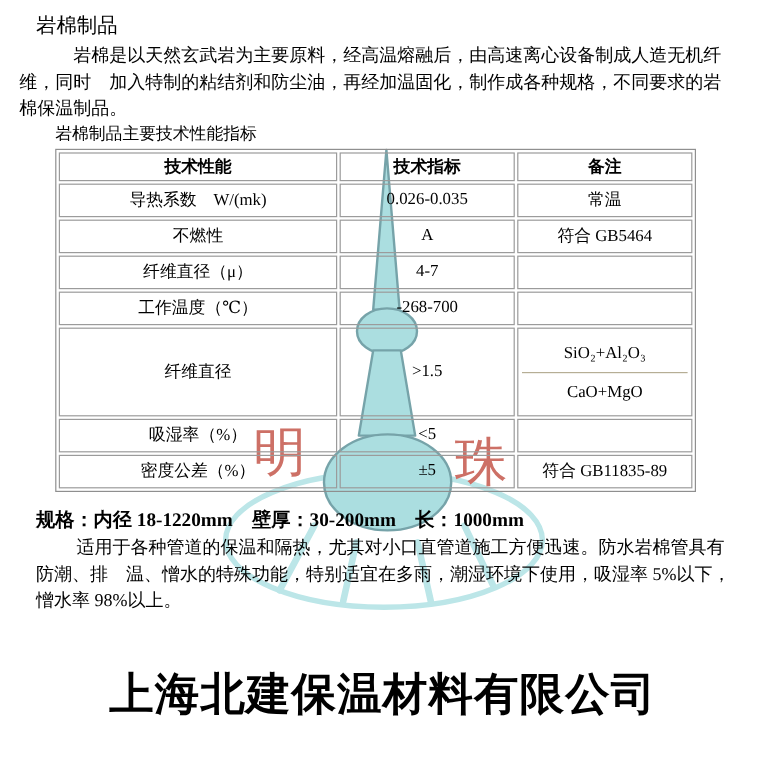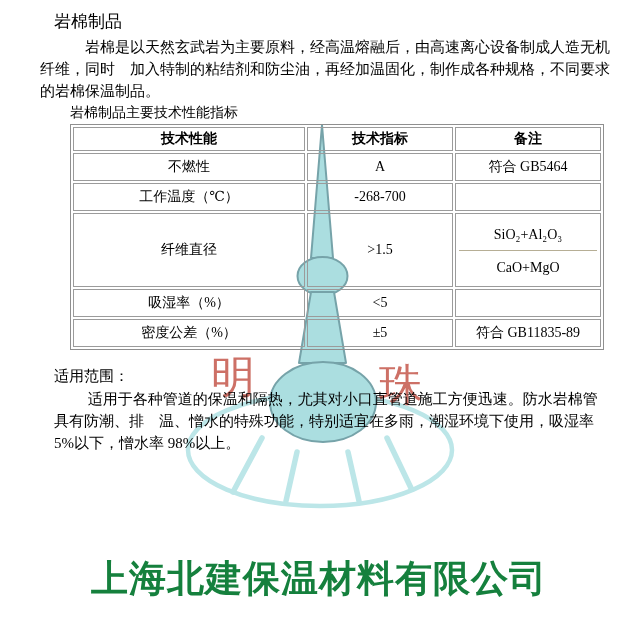--- a/index.html
+++ b/index.html
@@ -11,24 +11,24 @@
     font-family:"Liberation Serif","DejaVu Serif",serif;
     color:#000;
   }
   .watermark-layer { position:absolute; left:0; top:0; width:638px; height:632px; z-index:0; }
   .wm-char { font-size:44px; font-family:"Liberation Serif","DejaVu Serif",serif; fill:#cd7066; }
   .company-watermark {
     position:absolute; top:558px; left:0; width:638px;
     text-align:center;
     font-family:"Liberation Sans","DejaVu Sans",sans-serif;
     font-weight:bold; font-size:37px; line-height:42px;
-    color:#15803d; letter-spacing:1px;
+    color:#000000; letter-spacing:1px;
     z-index:0;
   }
-  .content { position:relative; z-index:1;padding-left:24px; }
+  .content { position:relative; z-index:1; }
   .doc-title { margin:12px 0 0 30px; font-size:17px; line-height:20px; font-weight:normal; }
   .intro {
     margin:4px 26px 0 16px;
     font-size:15px; line-height:22px;
     white-space:pre-wrap;
   }
   .table-caption { margin:3px 0 3px 46px; font-size:14px; line-height:16px; }
   table.spec-table {
     margin-left:46px; width:532px;
     border-collapse:separate; border-spacing:2px;
@@ -100,23 +100,33 @@
         <col class="col-val">
         <col class="col-rem">
     </colgroup>
     <tbody>
         <tr class="row-head">
       <th>技术性能</th>
       <th>技术指标</th>
       <th>备注</th>
     </tr>
     <tr class="row-normal">
+      <td>导热系数　W/(mk)</td>
+      <td>0.026-0.035</td>
+      <td>常温</td>
+    </tr>
+    <tr class="row-normal">
       <td>不燃性</td>
       <td>A</td>
       <td>符合 GB5464</td>
+    </tr>
+    <tr class="row-normal">
+      <td>纤维直径（μ）</td>
+      <td>4-7</td>
+      <td></td>
     </tr>
     <tr class="row-normal">
       <td>工作温度（℃）</td>
       <td>-268-700</td>
       <td></td>
     </tr>
     <tr class="row-acid">
       <td>纤维直径</td>
       <td>&gt;1.5</td>
       <td>
@@ -132,18 +142,18 @@
       <td></td>
     </tr>
     <tr class="row-normal">
       <td>密度公差（%）</td>
       <td>±5</td>
       <td>符合 GB11835-89</td>
     </tr>
   </tbody>
     </table>
 
+  <div class="spec-line">规格：内径 18-1220mm　壁厚：30-200mm　长：1000mm</div>
 
-  <div class="scope-heading">适用范围：</div>
 
   <div class="scope-body">　　 适用于各种管道的保温和隔热，尤其对小口直管道施工方便迅速。防水岩棉管具有防潮、排　温、憎水的特殊功能，特别适宜在多雨，潮湿环境下使用，吸湿率 5%以下，憎水率 98%以上。</div>
 
 </div>
 
 </body></html>

